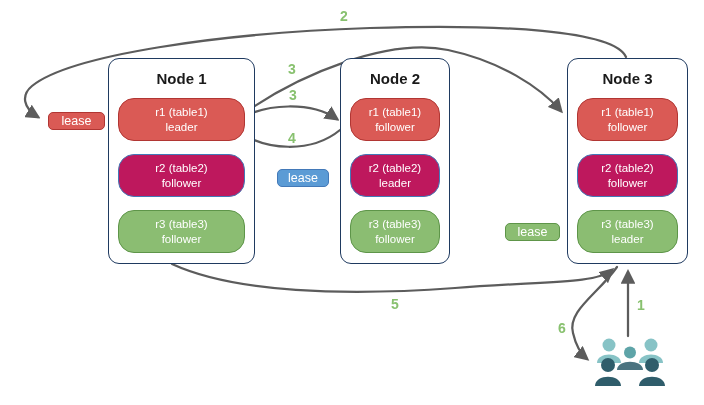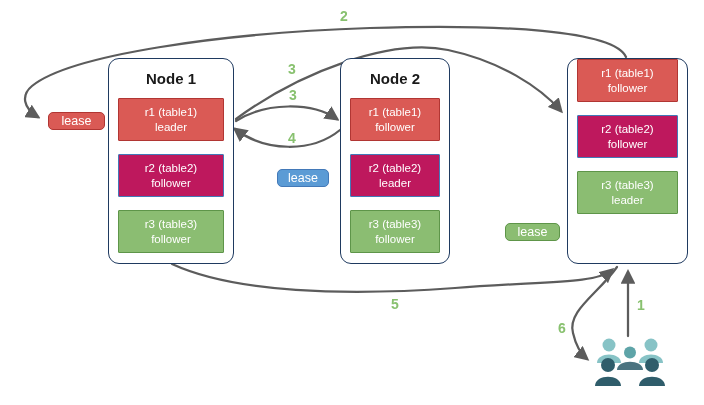--- a/index.html
+++ b/index.html
@@ -34,21 +34,21 @@
     color:#1a1a1a;
   }
   .node-body {
     display:flex;
     flex-direction:column;
     gap:13px;
     padding:0 9px;
   }
   .replica {
     height:43px;
-    border-radius:1px;
+    border-radius:16px;
     display:flex;
     flex-direction:column;
     align-items:center;
     justify-content:center;
     color:#ffffff;
     font-size:11.5px;
     line-height:1.3;
     box-sizing:border-box;
   }
   .replica.red   { background:#DA5A55; border:1.5px solid #B13633; }
@@ -94,21 +94,21 @@
     </defs>
     <path d="M 628,336 L 628,272" fill="none" stroke="#5C5C5C" stroke-width="2.25" stroke-linecap="round" marker-end="url(#ah)"></path>
     <path d="M 626,57 C 614,30 500,24 370,28 C 220,33 70,55 32,86 C 21,95 23,108 38,117" fill="none" stroke="#5C5C5C" stroke-width="2.25" stroke-linecap="round" marker-end="url(#ah)"></path>
     <path d="M 236,119 C 300,72 390,38 448,50 C 500,61 540,87 561,111" fill="none" stroke="#5C5C5C" stroke-width="2.25" stroke-linecap="round" marker-end="url(#ah)"></path>
     <path d="M 236,121 C 266,102 312,102 337,119" fill="none" stroke="#5C5C5C" stroke-width="2.25" stroke-linecap="round" marker-end="url(#ah)"></path>
     <path d="M 340,130 C 312,153 265,152 235,129" fill="none" stroke="#5C5C5C" stroke-width="2.25" stroke-linecap="round" marker-end="url(#ah)"></path>
     <path d="M 172,264 C 235,293 345,296 455,288 C 545,281 596,284 612,270" fill="none" stroke="#5C5C5C" stroke-width="2.25" stroke-linecap="round" marker-end="url(#ah)"></path>
     <path d="M 617,267 C 598,294 567,311 573,333 C 576,346 581,354 587,359" fill="none" stroke="#5C5C5C" stroke-width="2.25" stroke-linecap="round" marker-end="url(#ah)"></path>
   </svg>
 
-  <div class="node" style="left:108px; width:126px;">
+  <div class="node" style="left:108px; width:147px;">
     <div class="node-title">Node 1</div>
     <div class="node-body">
       <div class="replica red">
         <span>r1 (table1)</span>
         <span>leader</span>
       </div>
       <div class="replica blue">
         <span>r2 (table2)</span>
         <span>follower</span>
       </div>
@@ -131,20 +131,21 @@
         <span>leader</span>
       </div>
       <div class="replica green">
         <span>r3 (table3)</span>
         <span>follower</span>
       </div>
     </div>
   </div>
 
   <div class="node" style="left:567px; width:121px;">
+    <div class="node-title">Node 3</div>
     <div class="node-body">
       <div class="replica red">
         <span>r1 (table1)</span>
         <span>follower</span>
       </div>
       <div class="replica blue">
         <span>r2 (table2)</span>
         <span>follower</span>
       </div>
       <div class="replica green">

